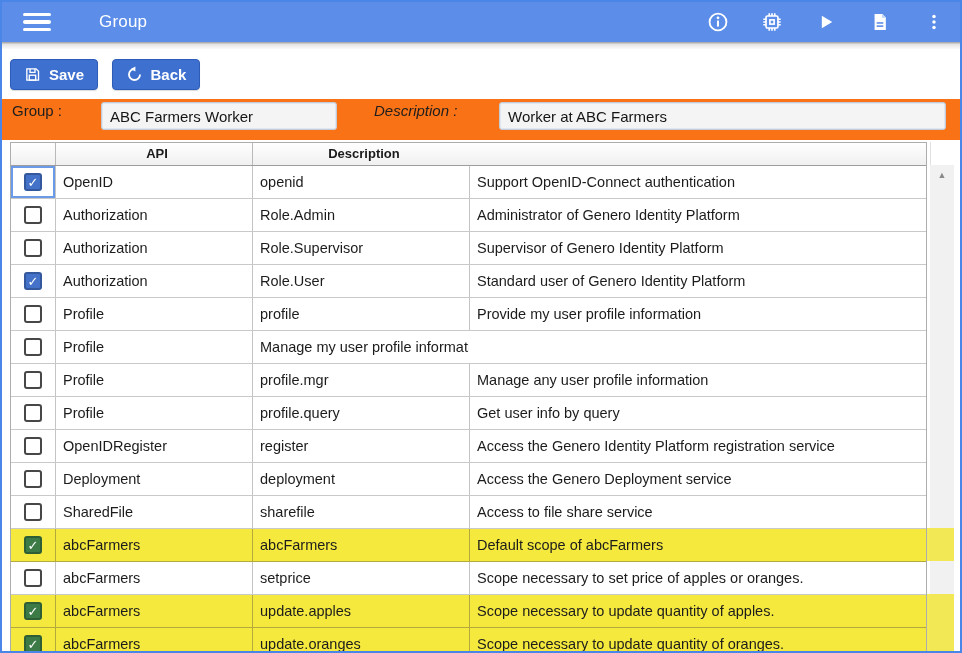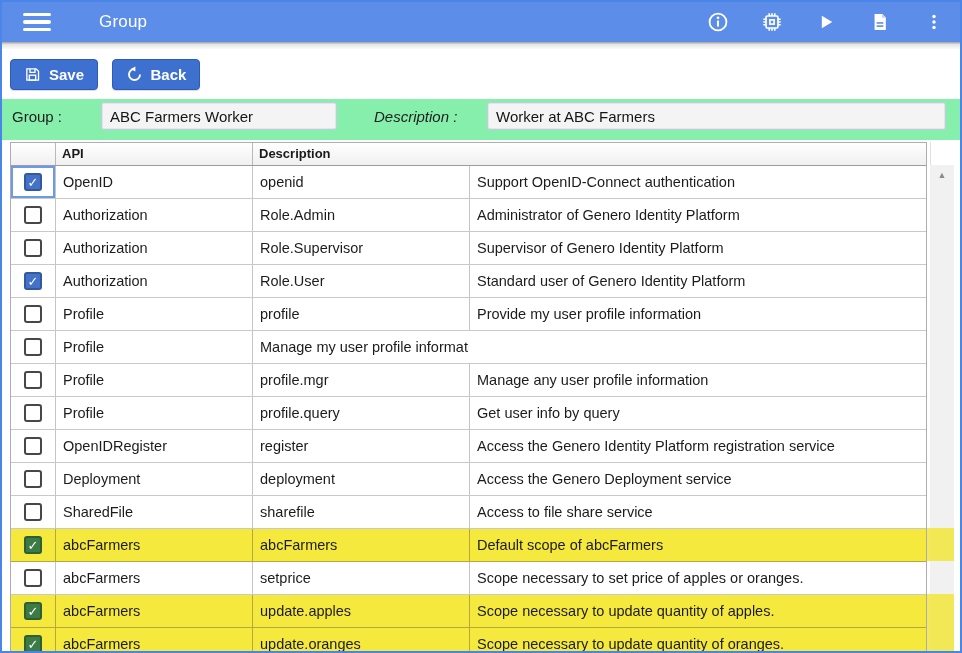--- a/index.html
+++ b/index.html
@@ -33,43 +33,43 @@
   .btn {
     display:inline-flex; align-items:center; gap:8px;
     background:#3e70d0; border:1px solid #2d5cb8; border-radius:4px;
     color:#fff; font-family:inherit; font-size:15px; font-weight:600;
     height:31px; padding:0 13px; margin-right:9px; cursor:pointer;
     box-shadow:0 1px 1px rgba(0,0,0,.15);
   }
   .bicon { display:flex; align-items:center; }
 
   
-  .form-row { display:flex; align-items:center; padding:3px 14px 10px 10px; background:#86efac; }
+  .form-row { display:flex; align-items:flex-start; padding:3px 14px 10px 10px; background:#f97316; }
   .flabel { font-size:15px; color:#1e1e1e; }
   .flabel1 { width:89px; }
   .flabel2 { margin-left:37px; width:97px;font-style:italic; }
   .finput {
     height:28px; background:#f4f4f4; border:1px solid #c3cbd8; border-radius:3px;
     font-family:inherit; font-size:15px; color:#151515; padding:0 8px;
     box-shadow:inset 0 0 0 1px rgba(185,205,235,.35);
   }
   .finput.group { width:236px; }
-  .finput.desc { flex:1; margin-left:16px; }
+  .finput.desc { flex:1; margin-left:28px; }
 
   
   .table-wrap { margin:2px 6px 0 8px; height:518px; display:flex; position:relative; }
   .grid { flex:1; border:1px solid #adadad; background:#fff; overflow:hidden; }
   .thead, .row { display:grid; grid-template-columns:44px 197px 217px 1fr; }
   .thead {
     height:23px; background:linear-gradient(#ffffff,#f0f0f0);
     border-bottom:1px solid #9d9d9d;
   }
   .hcell { font-size:13px; font-weight:700; color:#1a1a1a; padding-left:6px; line-height:22px;
            overflow:hidden; white-space:nowrap; }
-  .hcell + .hcell { border-left:1px solid #b9b9b9; }
+  .hcell + .hcell { border-left:1px solid #b9b9b9;text-align:center; }
   .row { height:33px; border-bottom:1px solid #c9c9c9; background:#fff; }
   .cell { font-size:14.5px; color:#1c1c1c; display:flex; align-items:center; padding-left:7px;
           overflow:hidden; white-space:nowrap; }
   .cell + .cell { border-left:1px solid #c4c4c4; }
   .cbcell { justify-content:center; padding-left:0; }
   .cbcell.focused { box-shadow:inset 0 0 0 2px #6b9ae8; }
   .cb { width:18px; height:18px; border:2px solid #474747; border-radius:3px; background:#fff; cursor:pointer;
         display:flex; align-items:center; justify-content:center; }
   .cb.checked { background:#4472c8; border-color:#33589e; }
   .cb.checked::after { content:"✓"; color:#fff; font-size:13px; font-weight:700; line-height:1; }

